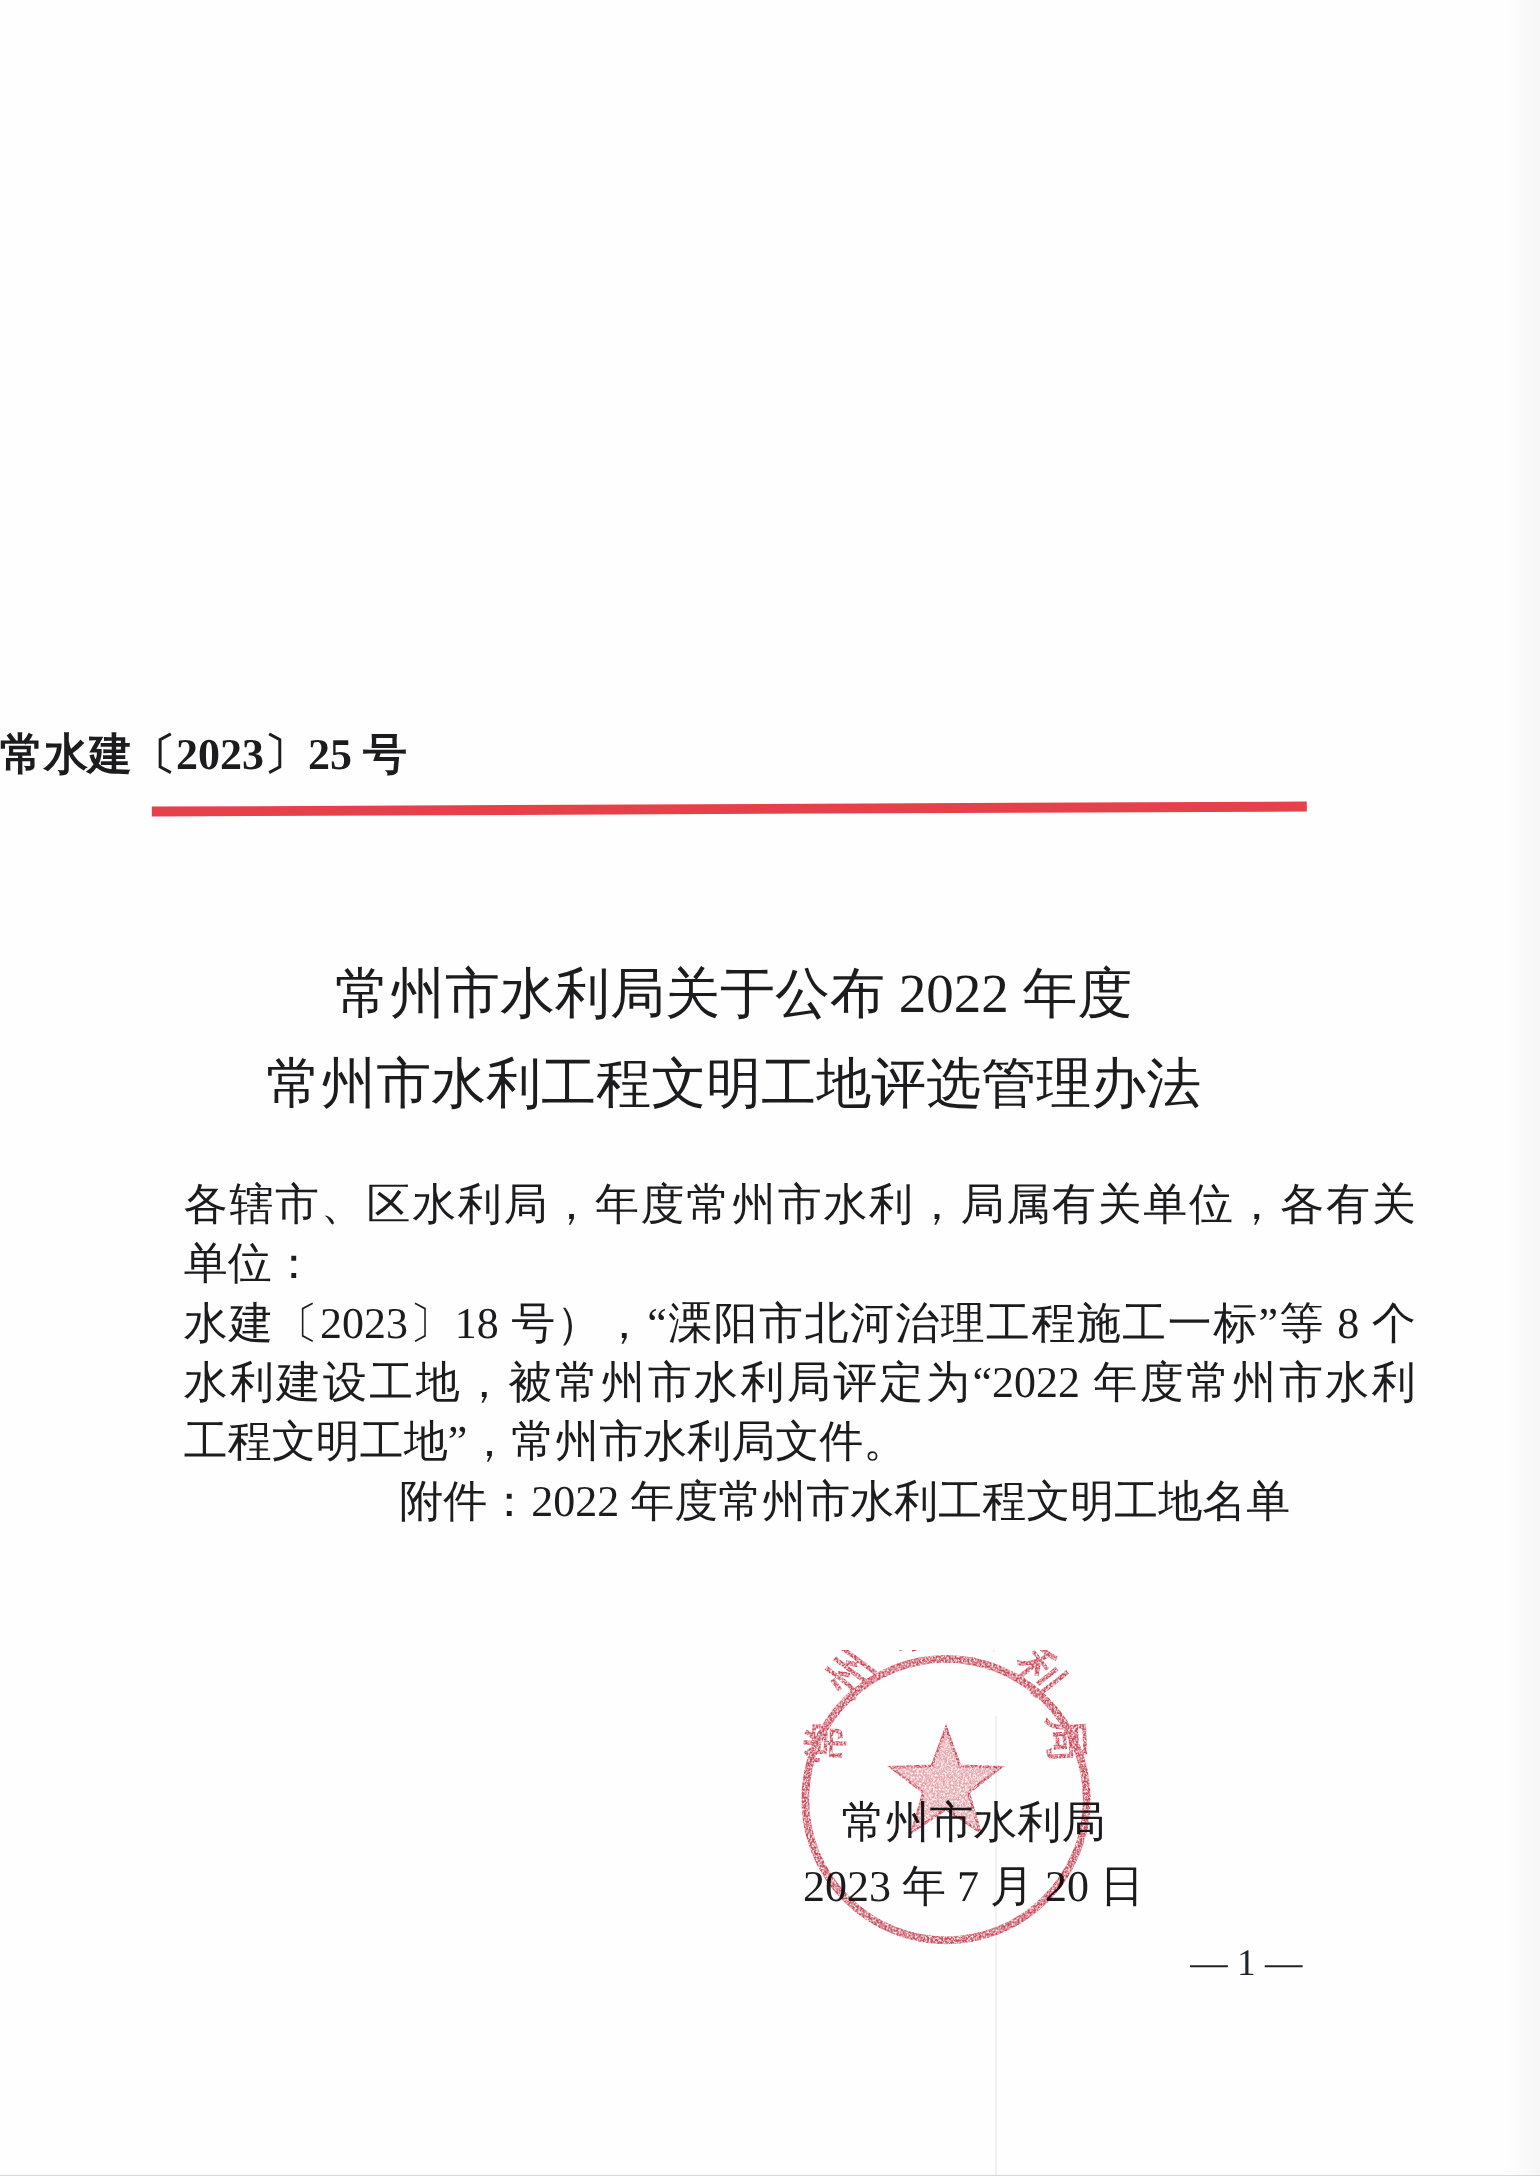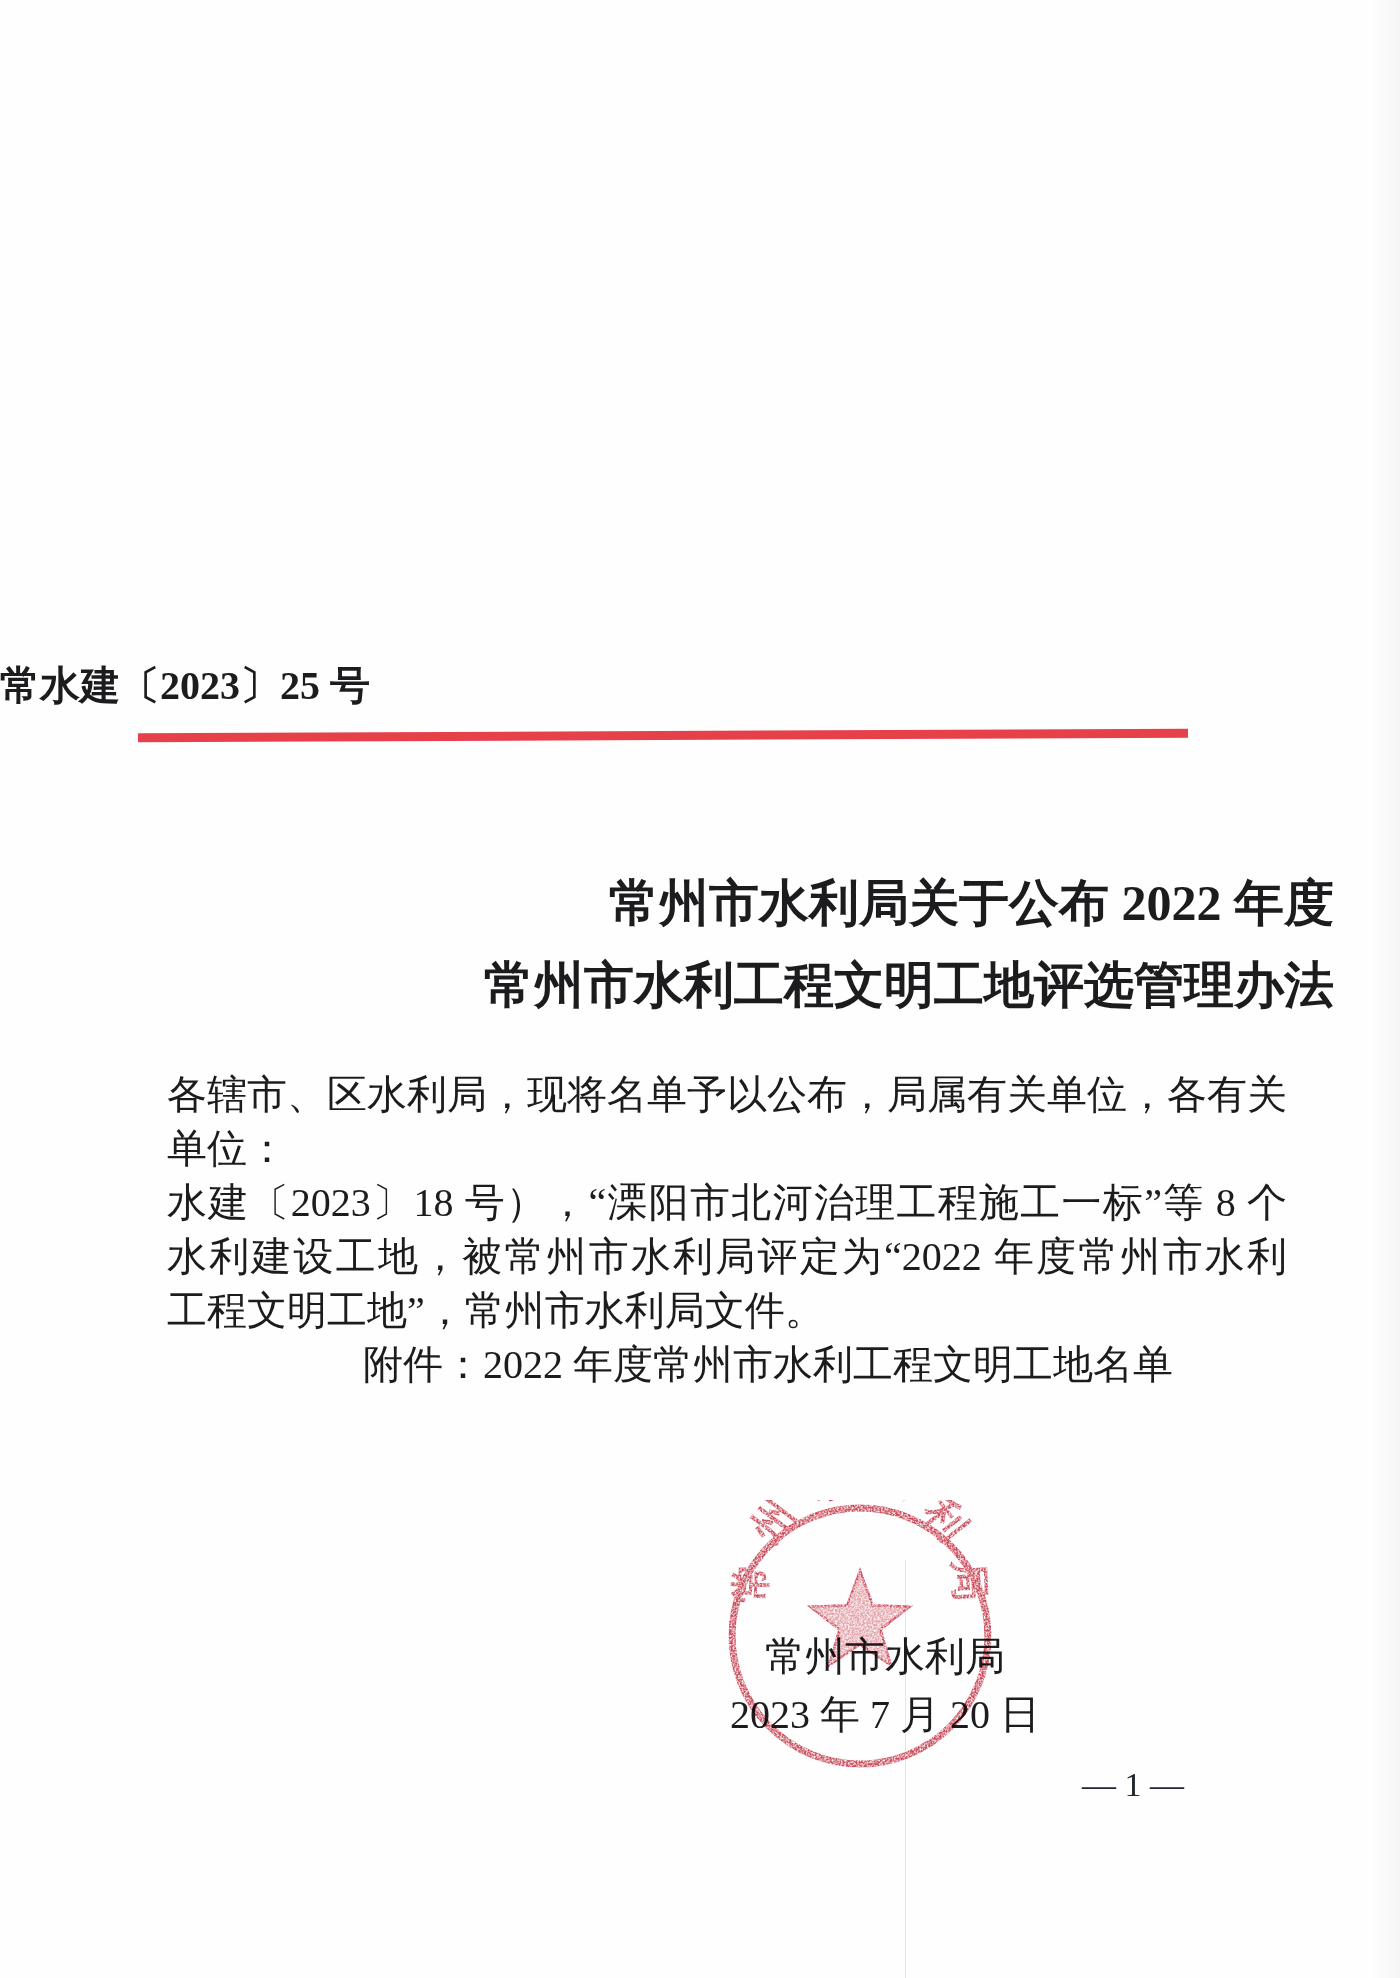--- a/index.html
+++ b/index.html
@@ -43,22 +43,22 @@
     white-space:nowrap;
     font-weight:bold;
   }
   .red-rule{
     position:absolute;left:138px;top:731px;width:1050px;height:9px;
     background:var(--rule-red);
     transform:rotate(-0.25deg);
   }
   .notice-title{
     position:absolute;left:0;top:862px;width:1334px;
-    text-align:right;
-    font-size:50px;line-height:82px;font-weight:bold;
+    text-align:center;
+    font-size:50px;line-height:82px;font-weight:normal;
     white-space:nowrap;
   }
   .body-block{
     position:absolute;left:167px;top:1068px;width:1120px;
     font-size:40px;line-height:54px;
   }
   .body-line{
     text-align:justify;
     white-space:nowrap;
   }
@@ -108,21 +108,21 @@
   <div class="doc-number">常水建〔2023〕25 号</div>
 
   <div class="red-rule"></div>
 
   <div class="notice-title">
     <div>常州市水利局关于公布 2022 年度</div>
     <div>常州市水利工程文明工地评选管理办法</div>
   </div>
 
   <div class="body-block">
-    <div class="body-line jl">各辖市、区水利局，现将名单予以公布，局属有关单位，各有关</div>
+    <div class="body-line jl">各辖市、区水利局，年度常州市水利，局属有关单位，各有关</div>
     <div class="body-line">单位：</div>
     <div class="body-line jl">水建〔2023〕18 号），“溧阳市北河治理工程施工一标”等 8 个</div>
     <div class="body-line jl">水利建设工地，被常州市水利局评定为“2022 年度常州市水利</div>
     <div class="body-line">工程文明工地”，常州市水利局文件。</div>
 
     <div class="attachment-line">附件：2022 年度常州市水利工程文明工地名单</div>
   </div>
 
   <div class="signature-block">
     <div>常州市水利局</div>

